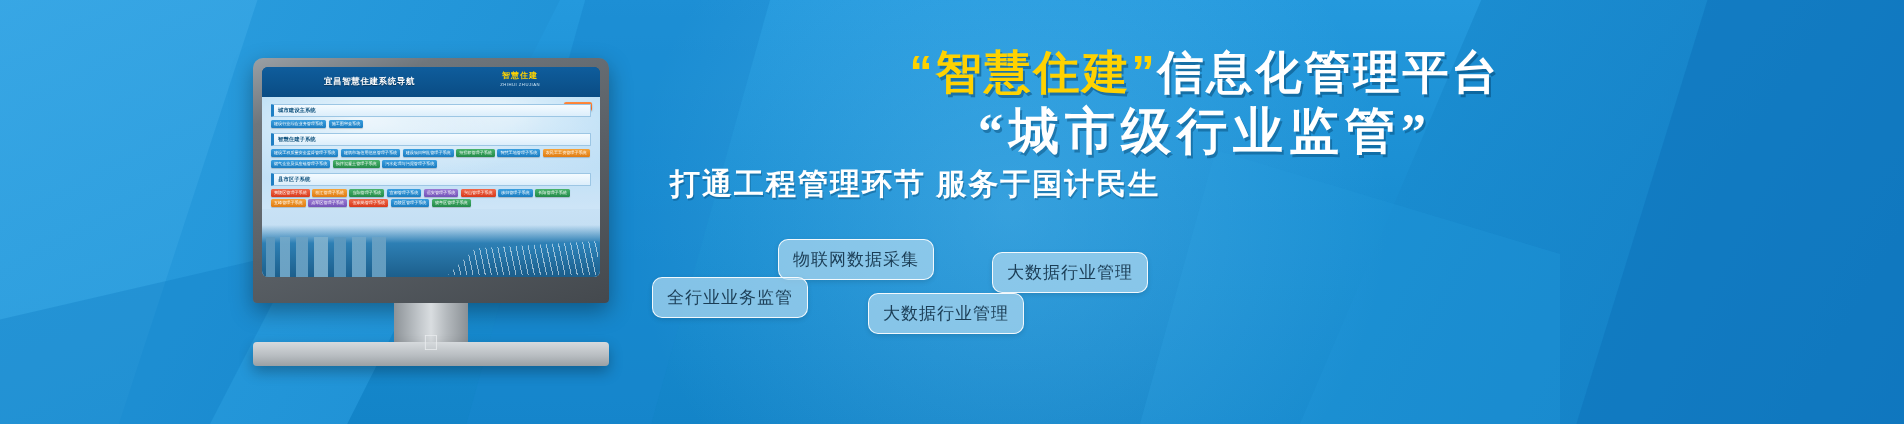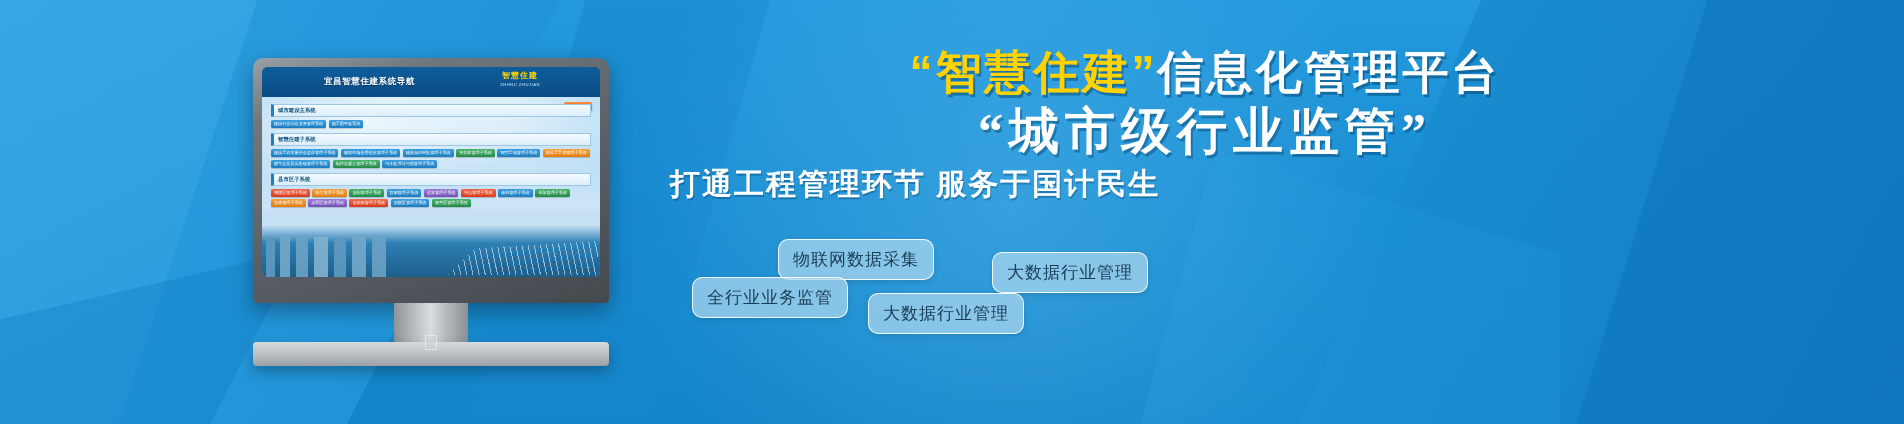--- a/index.html
+++ b/index.html
@@ -215,21 +215,21 @@
     border-radius:10px;
     color:#1b3d55;
     font-size:17px;
     letter-spacing:1px;
     padding:8px 14px;
     white-space:nowrap;
     box-shadow:0 2px 5px rgba(0,0,0,.12);
   }
   .tag-iot   { left:778px;  top:239px; }
   .tag-big   { left:952px;  top:252px;margin-left:40px; }
-  .tag-all   { left:652px;  top:277px;margin-left:40px; }
+  .tag-all   { left:652px;  top:277px; }
   .tag-city  { left:868px;  top:293px; }
 </style>
 </head>
 <body>
 
 <div class="banner">
 
   <div class="facet facet-a"></div>
   <div class="facet facet-b"></div>
   <div class="facet facet-c"></div>

